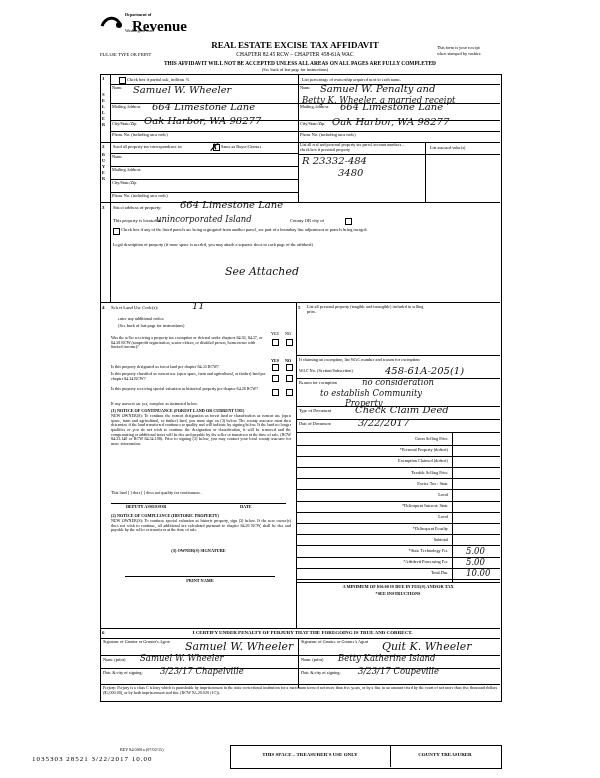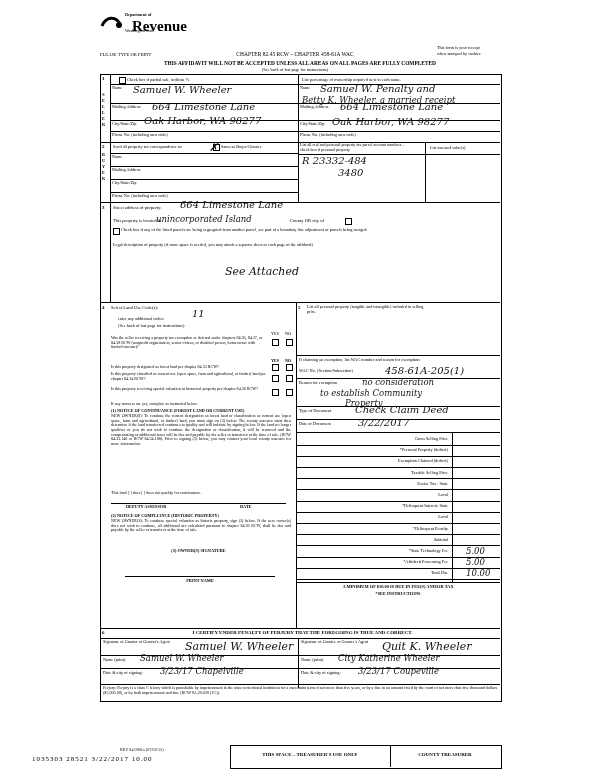--- a/index.html
+++ b/index.html
@@ -26,20 +26,21 @@
   <div class="abs" style="left:100px;top:12px;width:22px;height:22px;">
     <svg width="22" height="22" viewBox="0 0 22 22">
         <path d="M2 14 C6 4, 16 4, 20 12" stroke="#000" stroke-width="3" fill="none"></path>
         <circle cx="19" cy="13" r="3" fill="#000"></circle>
       </svg>
   </div>
   <div class="abs tiny bold" style="left:125px;top:13px;">Department of</div>
   <div class="abs bold" style="left:125px;top:18px;font-size:15px;margin-left:7px;">Revenue</div>
   <div class="abs tiny" style="left:125px;top:29px;">Washington State</div>
 
+  <div class="abs bold ctr" style="left:150px;top:40px;width:290px;font-size:9px;">REAL ESTATE EXCISE TAX AFFIDAVIT</div>
   <div class="abs ctr" style="left:150px;top:51px;width:290px;font-size:5.5px;">CHAPTER 82.45 RCW – CHAPTER 458-61A WAC</div>
   <div class="abs bold ctr" style="left:100px;top:60px;width:400px;font-size:5.4px;">THIS AFFIDAVIT WILL NOT BE ACCEPTED UNLESS ALL AREAS ON ALL PAGES ARE FULLY COMPLETED</div>
   <div class="abs ctr" style="left:150px;top:67px;width:290px;font-size:4.3px;">(See back of last page for instructions)</div>
   <div class="abs" style="left:100px;top:52px;font-size:4.6px;">PLEASE TYPE OR PRINT</div>
   <div class="abs" style="left:437px;top:45px;font-size:4.3px;">This form is your receipt</div>
   <div class="abs" style="left:437px;top:51px;font-size:4.3px;">when stamped by cashier.</div>
 
   <div class="bx" style="left:100px;top:74px;width:400px;height:626px;"></div>
 
   <div class="line" style="left:100px;top:74px;width:400px;"></div>
@@ -117,21 +118,21 @@
 
   <div class="abs" style="left:113px;top:242px;font-size:4.3px;">Legal description of property (if more space is needed, you may attach a separate sheet to each page of the affidavit)</div>
   <div class="hw" style="left:225px;top:265px;font-size:11px;">See Attached</div>
 
   <div class="line" style="left:100px;top:302px;width:400px;"></div>
   <div class="vline" style="left:296px;top:302px;height:326px;"></div>
   <div class="num" style="left:102px;top:305px;">4</div>
   <div class="num" style="left:298px;top:305px;">5</div>
 
   <div class="abs" style="left:111px;top:305px;font-size:4.6px;">Select Land Use Code(s):</div>
-  <div class="hw" style="left:192px;top:308px;">11</div>
+  <div class="hw" style="left:192px;top:300px;">11</div>
   <div class="abs" style="left:118px;top:316px;font-size:4.3px;">enter any additional codes:</div>
   <div class="abs" style="left:118px;top:323px;font-size:4.3px;">(See back of last page for instructions)</div>
 
   <div class="abs" style="left:271px;top:331px;font-size:4.2px;">YES</div>
   <div class="abs" style="left:285px;top:331px;font-size:4.2px;">NO</div>
   <div class="abs" style="left:111px;top:336px;width:155px;font-size:4.1px;line-height:1.15;">Was the seller receiving a property tax exemption or deferral under chapters 84.36, 84.37, or 84.38 RCW (nonprofit organization, senior citizen, or disabled person, homeowner with limited income)?</div>
   <div class="ck" style="left:272px;top:339px;"></div>
   <div class="ck" style="left:286px;top:339px;"></div>
 
   <div class="abs bold" style="left:271px;top:358px;font-size:4.2px;">YES</div>
@@ -232,21 +233,21 @@
   <div class="abs" style="left:103px;top:657px;font-size:4.3px;">Name (print)</div>
   <div class="hw s" style="left:140px;top:653px;">Samuel W. Wheeler</div>
   <div class="line" style="left:100px;top:668px;width:198px;"></div>
   <div class="abs" style="left:103px;top:670px;font-size:4.3px;">Date &amp; city of signing:</div>
   <div class="hw s" style="left:160px;top:666px;">3/23/17  Chapelville</div>
 
   <div class="abs" style="left:301px;top:640px;width:140px;font-size:4.2px;line-height:1.1;">Signature of Grantee or Grantee's Agent</div>
   <div class="hw" style="left:382px;top:640px;font-size:11px;">Quit K. Wheeler</div>
   <div class="line" style="left:298px;top:655px;width:202px;"></div>
   <div class="abs" style="left:301px;top:657px;font-size:4.3px;">Name (print)</div>
-  <div class="hw s" style="left:338px;top:653px;">City Katherine Wheeler</div>
+  <div class="hw s" style="left:338px;top:653px;">Betty Katherine Island</div>
   <div class="line" style="left:298px;top:668px;width:202px;"></div>
   <div class="abs" style="left:301px;top:670px;font-size:4.3px;">Date &amp; city of signing:</div>
   <div class="hw s" style="left:358px;top:666px;">3/23/17  Coupeville</div>
 
   <div class="line" style="left:100px;top:684px;width:400px;"></div>
   <div class="abs" style="left:103px;top:686px;width:394px;font-size:4.1px;line-height:1.2;text-align:justify;">Perjury: Perjury is a class C felony which is punishable by imprisonment in the state correctional institution for a maximum term of not more than five years, or by a fine in an amount fixed by the court of not more than five thousand dollars ($5,000.00), or by both imprisonment and fine (RCW 9A.20.020 (1C)).</div>
 
   <div class="abs" style="left:120px;top:747px;font-size:4.2px;">REV 84 0001a (07/02/15)</div>
   <div class="abs" style="left:32px;top:755px;font-size:7px;letter-spacing:1px;">1035303  28521  3/22/2017  10.00</div>
   <div class="bx" style="left:230px;top:745px;width:270px;height:22px;"></div>

